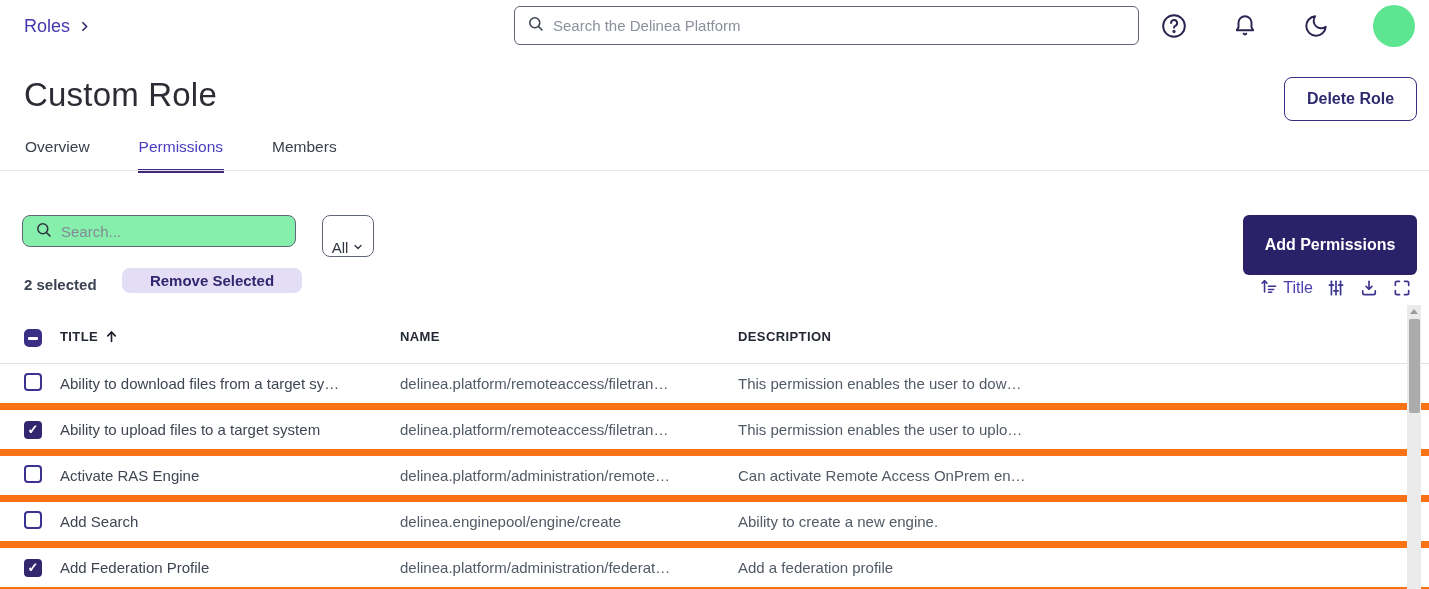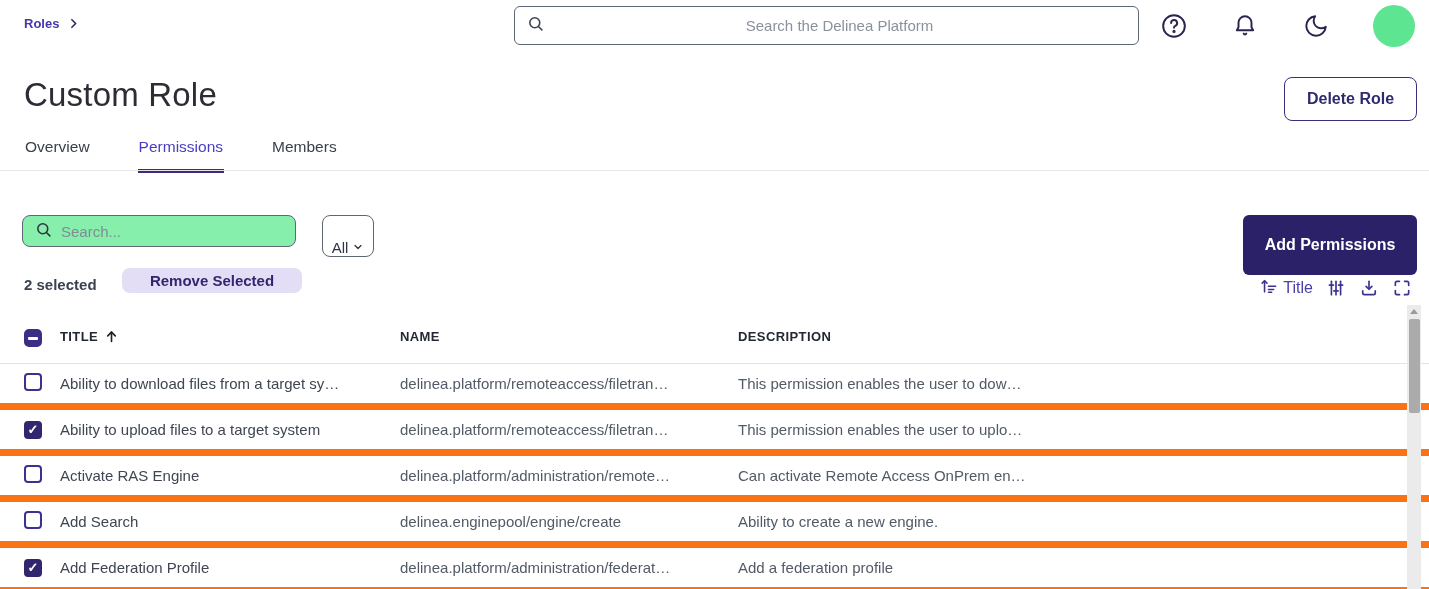--- a/index.html
+++ b/index.html
@@ -2,27 +2,27 @@
 <html><head>
 <meta charset="utf-8">
 <style>
   * { box-sizing: border-box; margin: 0; padding: 0; }
   html,body { background:#fff; }
   body { font-family: "Liberation Sans", sans-serif; color:#333a46; }
   .screen { position:relative; width:1429px; height:589px; background:#fff; overflow:hidden; }
 
   
   .breadcrumb { position:absolute; left:24px; top:16px; display:flex; align-items:center; gap:8px; }
-  .breadcrumb a { color:#4437ad; font-size:13px; text-decoration:none; cursor:pointer;font-weight:bold; }
+  .breadcrumb a { color:#4437ad; font-size:18px; text-decoration:none; cursor:pointer; }
   .crumb-chev { display:inline-flex; color:#2f2566; }
 
   .global-search { position:absolute; left:514px; top:6px; width:625px; height:39px;
     border:1px solid #5f6775; border-radius:6px; display:flex; align-items:center; padding:0 12px; gap:9px; background:#fff; }
   .global-search svg { flex:0 0 auto; color:#3c4250; }
-  .global-search input { border:none; outline:none; flex:1; font-size:15px; font-family:inherit; color:#333a46; background:transparent;text-align:center; }
+  .global-search input { border:none; outline:none; flex:1; font-size:15px; font-family:inherit; color:#333a46; background:transparent; }
   .global-search input::placeholder { color:#8a919d; }
 
   .topbar-actions { position:absolute; right:14px; top:0; height:52px; display:flex; align-items:center; gap:43px; }
   .icon-btn { width:28px; height:28px; display:flex; align-items:center; justify-content:center; color:#2a2450; cursor:pointer; background:none; border:none; }
   .avatar { width:42px; height:42px; border-radius:50%; background:#5ee592; cursor:pointer; }
 
   
   .page-title { position:absolute; left:24px; top:76px; font-size:33px; font-weight:400; color:#2c2c34; letter-spacing:.2px; }
   .delete-btn { position:absolute; right:12px; top:77px; width:133px; height:44px; background:#fff;
     border:1px solid #38307f; border-radius:8px; color:#302a6e; font-size:16px; font-weight:700; font-family:inherit; cursor:pointer; }

